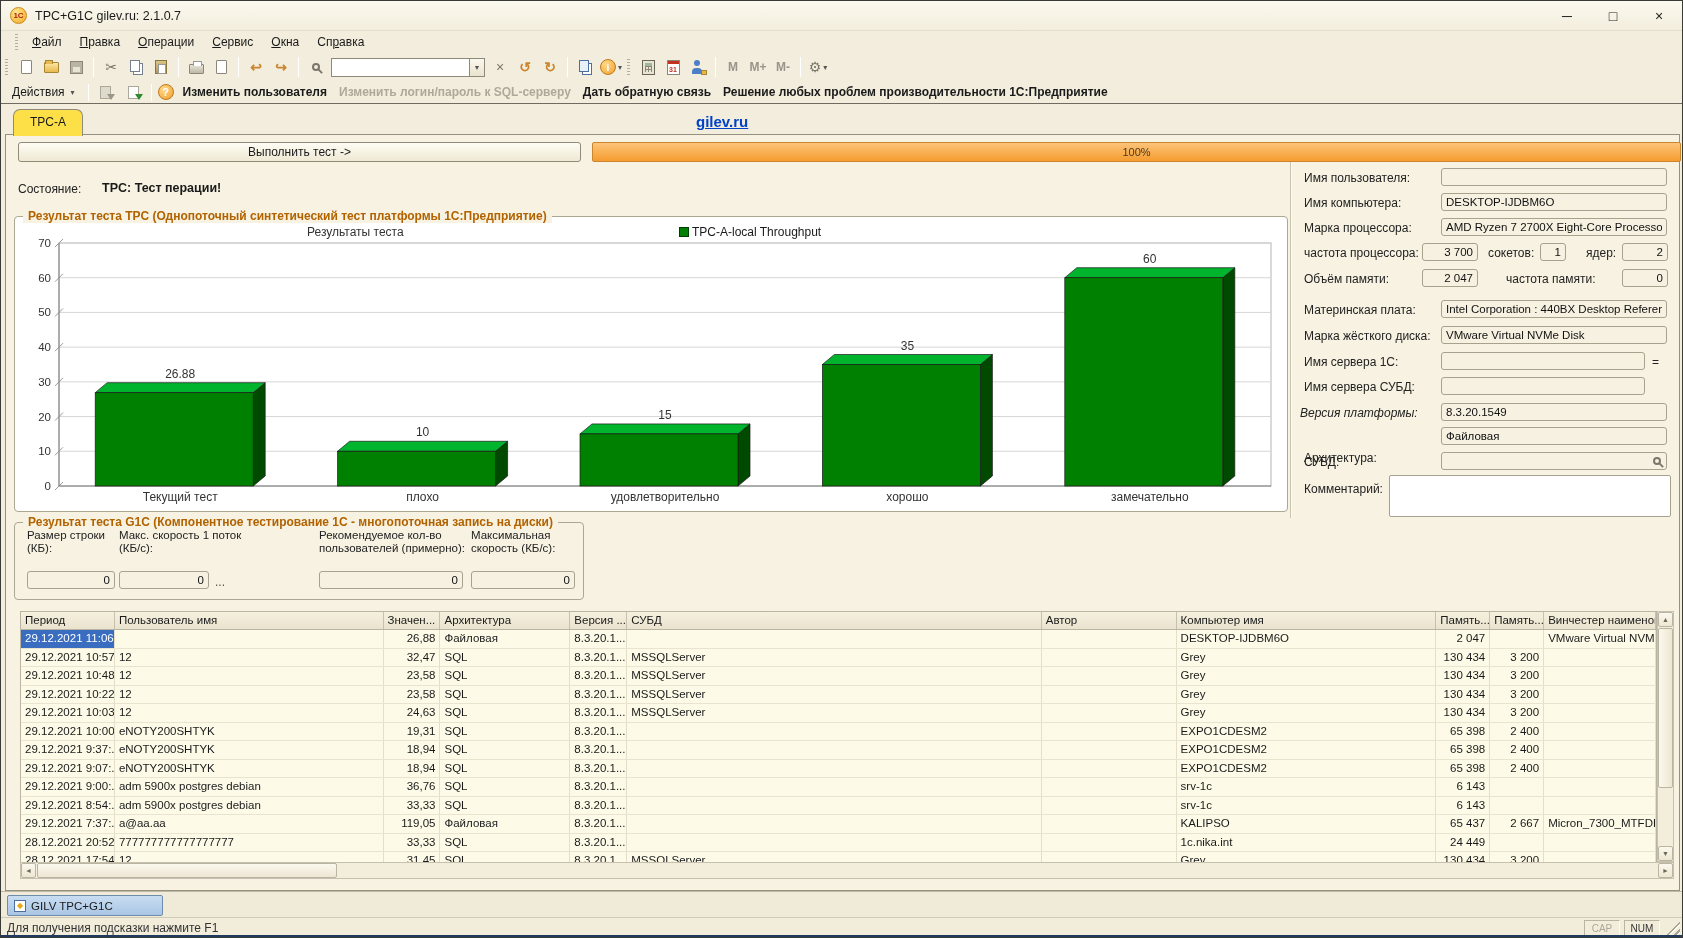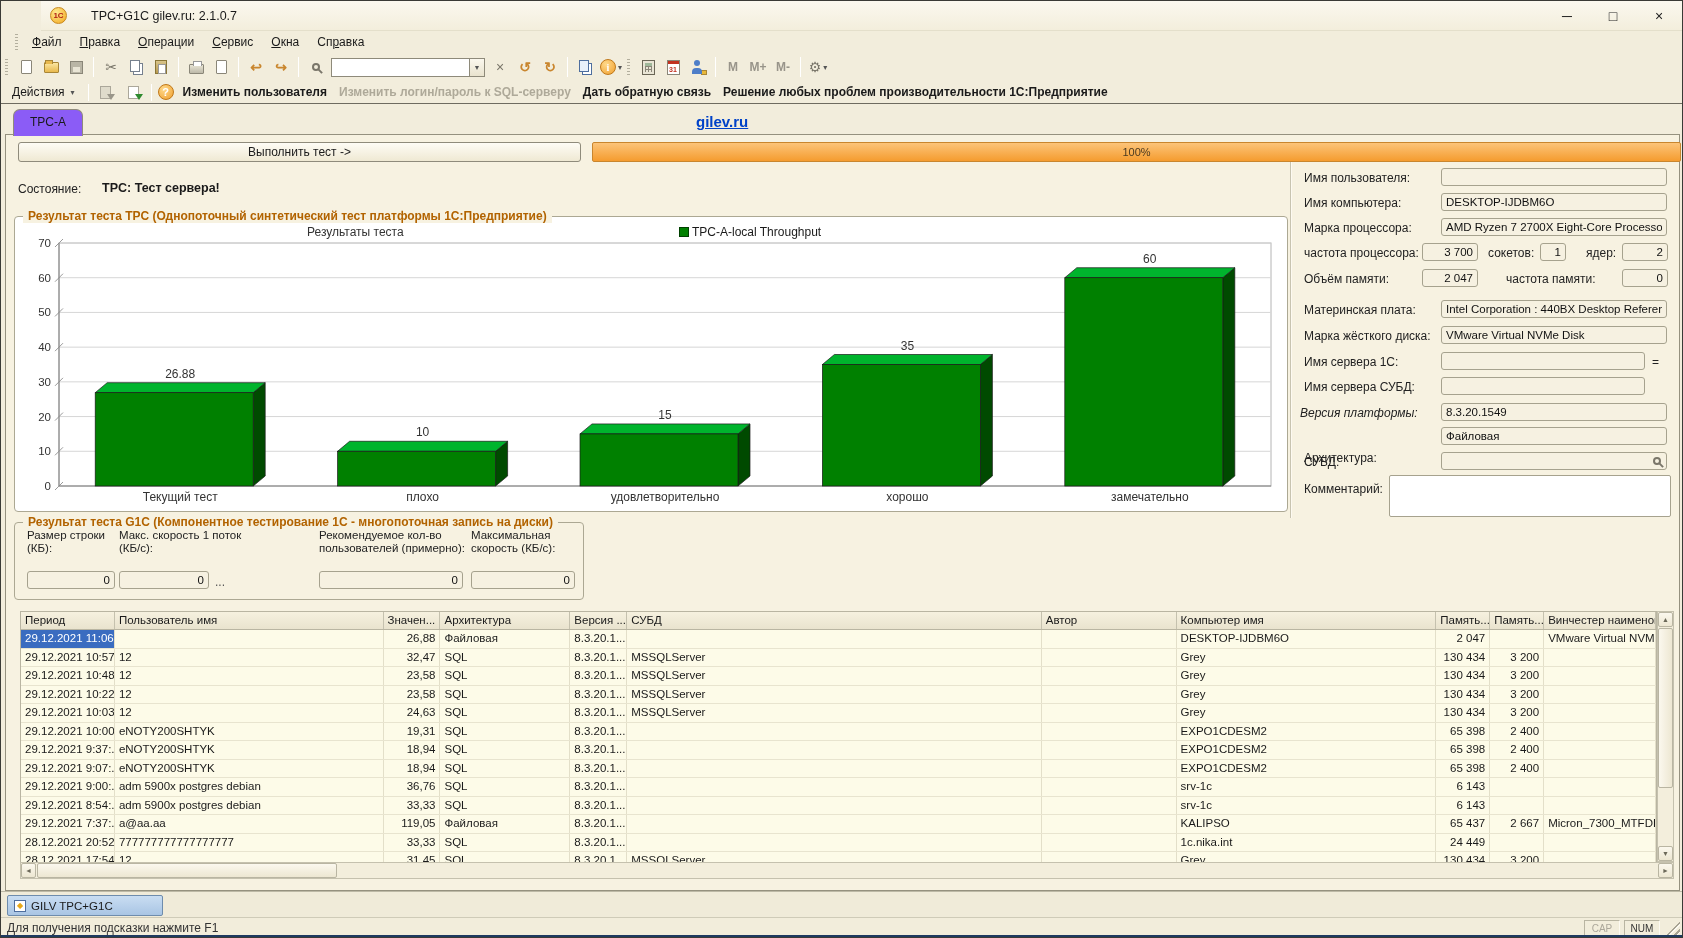--- a/index.html
+++ b/index.html
@@ -4,21 +4,21 @@
 <style>
   * { margin:0; padding:0; box-sizing:border-box; }
   html,body { background:#6b6b66; }
   body { font-family:"Liberation Sans", sans-serif; }
   #app { position:relative; width:1683px; height:938px; background:#F2EDDC;
          border:1px solid #3a3a36; overflow:hidden; font-size:12px; color:#1a1a1a; }
 
   
   .titlebar { position:absolute; left:0; top:0; right:0; height:30px;
     background:linear-gradient(#FBF8EF,#F3EEDC); display:flex; align-items:center;
-    padding-left:9px; gap:24px; border-bottom:1px solid #E4DFCB;margin-left:40px; }
+    padding-left:9px; gap:8px; border-bottom:1px solid #E4DFCB; }
   .app-icon { width:17px; height:17px; border-radius:50%;
     background:radial-gradient(circle at 35% 30%, #FFE98E, #F2A71E);
     border:1px solid #C8881E; color:#B01E14; font-weight:bold; font-size:8px;
     display:flex; align-items:center; justify-content:center; }
   .title-text { font-size:12.5px; color:#1a1a1a; }
   .win-controls { position:absolute; right:0; top:0; height:30px; display:flex; }
   .win-btn { width:46px; height:30px; display:flex; align-items:center; justify-content:center;
     font-size:14px; color:#222; }
 
   
@@ -98,21 +98,21 @@
   .help-circle { width:16px; height:16px; border-radius:50%;
     background:radial-gradient(circle at 35% 30%, #FFD98A, #F0A030);
     border:1px solid #C07818; color:#fff; font-weight:bold; font-size:11px;
     display:flex; align-items:center; justify-content:center; }
   .albl { font-weight:bold; color:#1a1a1a; padding:0 3px; }
   .albl.disabled { color:#AEA999; }
 
   
   .tabstrip { position:absolute; left:0; top:103px; right:0; height:31px; }
   .page-tab { position:absolute; left:12px; top:5px; height:27px; padding:5px 16px 0;
-    background:#8b5cf6; border:1px solid #8F8B7B; border-bottom:none;
+    background:#fde047; border:1px solid #8F8B7B; border-bottom:none;
     border-radius:7px 7px 0 0; z-index:3; }
   .site-link { position:absolute; left:695px; top:9px; color:#0042C8; font-weight:bold;
     text-decoration:underline; font-size:15px; }
 
   
   .mainpanel { position:absolute; left:4px; top:133px; width:1675px; height:757px;
     background:#F7F2E1; border:1px solid #95917F; }
   .run-btn { position:absolute; left:12px; top:7px; width:563px; height:20px;
     background:linear-gradient(#FEFCF5,#EFE9D3); border:1px solid #8F8B7B; border-radius:3px;
     display:flex; align-items:center; justify-content:center; font-size:12px; }
@@ -340,21 +340,21 @@
   </div>
 
   <div class="mainpanel">
 
     <div class="run-btn">Выполнить тест -&gt;</div>
     <div class="progress">
         <span>100%</span>
       </div>
 
     <span class="status-lbl">Состояние:</span>
-    <span class="status-val">TPC: Тест сервера!</span>
+    <span class="status-val">TPC: Тест перации!</span>
 
     <div class="groupbox tpc-group">
       <span class="group-title">Результат теста TPC (Однопоточный синтетический тест платформы 1С:Предприятие)</span>
       <span class="chart-title">Результаты теста</span>
       <span class="legend">
         <span class="legend-swatch" style="background: rgb(0, 128, 0);"></span>
         <span>TPC-A-local Throughput</span>
       </span>
       <div class="chart-area" id="chart-area"><svg width="1262" height="274">
             <rect x="40" y="10" width="1212" height="243" fill="#FFFFFF" stroke="#B4B4B4"></rect>

